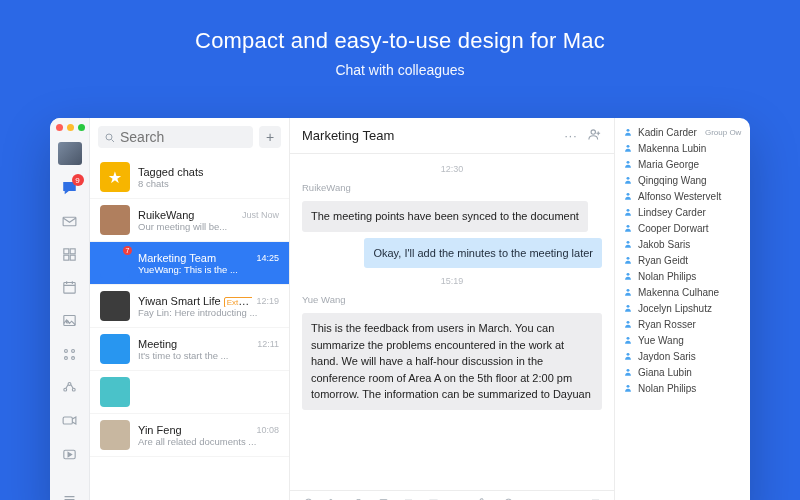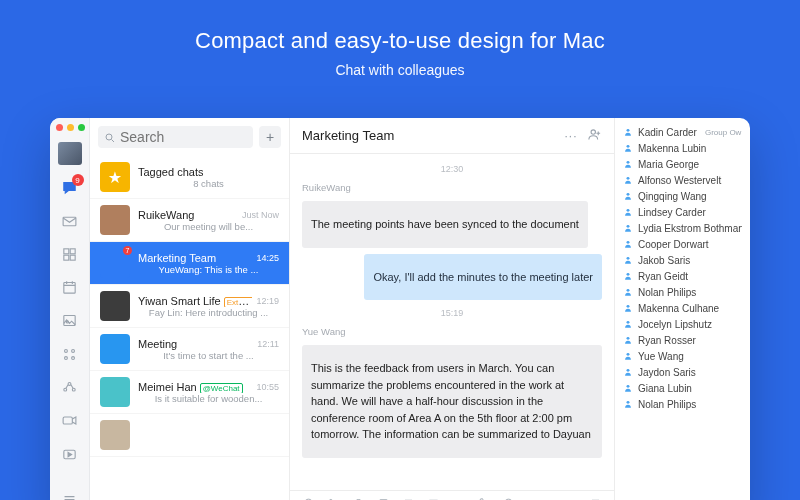--- a/index.html
+++ b/index.html
@@ -103,21 +103,21 @@
     align-items:center;
   }
   .item .av {
     width:30px; height:30px; border-radius:4px; flex-shrink:0;
     background:#ccc;
   }
   .item .col { flex:1; min-width:0; }
   .item .row1 { display:flex; justify-content:space-between; align-items:center;}
   .item .name { font-size:11px; color:#222; white-space:nowrap; overflow:hidden; text-overflow:ellipsis;}
   .item .time { font-size:9px; color:#b3b7bd; flex-shrink:0; margin-left:4px;}
-  .item .preview { font-size:9.5px; color:#9ca1a8; white-space:nowrap; overflow:hidden; text-overflow:ellipsis;text-align:center;}
+  .item .preview { font-size:9.5px; color:#9ca1a8; white-space:nowrap; overflow:hidden; text-overflow:ellipsis;}
   .item.sel { background:#2f7bf5; }
   .item.sel .name, .item.sel .time, .item.sel .preview, .item.sel .tag { color:#fff !important; }
   .tag { font-size:8px; color:#07b75e; border:1px solid currentColor; border-radius:2px; padding:0 2px; margin-left:3px;}
   .tag.ext { color:#f59c29; }
   .rdot { position:absolute; width:9px;height:9px;border-radius:50%;background:#f23f3f;top:4px;left:33px;
     display:flex;align-items:center;justify-content:center;color:#fff;font-size:7px;}
   .item { position:relative; }
 
   
   .conv {
@@ -130,21 +130,21 @@
   }
   .conv-head .title { font-size:13px; color:#222; }
   .conv-head .acts { display:flex; gap:10px; color:#9aa3ad; font-size:13px; align-items:center;}
   .messages {
     flex:1; padding:8px 12px; overflow:hidden;
     display:flex; flex-direction:column; gap:6px;
   }
   .tstamp { text-align:center; font-size:9px; color:#b8bcc2; margin:2px 0;}
   .sender { font-size:9.5px; color:#a6abb2; margin-bottom:2px;}
   .bubble {
-    max-width:320px; padding:15px 9px; border-radius:3px; font-size:11px;
+    max-width:320px; padding:7px 9px; border-radius:3px; font-size:11px;
     line-height:1.5; color:#222;
   }
   .bubble.in { background:#ededef; align-self:flex-start;}
   .bubble.out { background:#cfe7fc; align-self:flex-end; color:#1f2b3a;}
   .msg-group { display:flex; flex-direction:column; }
   .msg-group.right { align-items:flex-end; }
 
   .toolbar {
     height:28px; border-top:1px solid #ececec;
     display:flex; align-items:center; gap:12px;
@@ -314,30 +314,30 @@
           <div class="col">
             <div class="row1">
               <div class="name">Meeting</div>
               <div class="time">12:11</div>
             </div>
             <div class="preview">It's time to start the ...</div>
           </div>
         </div>
         <div class="item">
           <div class="av" style="background: rgb(74, 194, 201);"></div>
+        </div>
+        <div class="item">
+          <div class="av" style="background: rgb(200, 183, 160);"></div>
           <div class="col">
             <div class="row1">
-              <div class="name">Meimei Han<span class="tag " style="color: rgb(7, 183, 94);">@WeChat</span></div>
-              <div class="time">10:55</div>
+              <div class="name">Yin Feng</div>
+              <div class="time">10:08</div>
             </div>
-            <div class="preview">Is it suitable for wooden...</div>
+            <div class="preview">Are all related documents ...</div>
           </div>
-        </div>
-        <div class="item">
-          <div class="av" style="background: rgb(200, 183, 160);"></div>
         </div>
       </div>
   </div>
 
   <div class="conv">
     <div class="conv-head">
       <div class="title">Marketing Team</div>
       <div class="acts">
         <span>···</span>
         <span>
@@ -433,48 +433,41 @@
           <circle cx="12" cy="8" r="3.5" fill="#4aa4f0"></circle>
           <path d="M5 21c0-4 3-7 7-7s7 3 7 7" fill="#4aa4f0"></path>
         </svg>
         <span>Maria George</span>
       </div>
       <div class="member-row">
         <svg class="person-ico" width="10" height="10" viewBox="0 0 24 24">
           <circle cx="12" cy="8" r="3.5" fill="#4aa4f0"></circle>
           <path d="M5 21c0-4 3-7 7-7s7 3 7 7" fill="#4aa4f0"></path>
         </svg>
+        <span>Qingqing Wang</span>
+      </div>
+      <div class="member-row">
+        <svg class="person-ico" width="10" height="10" viewBox="0 0 24 24">
+          <circle cx="12" cy="8" r="3.5" fill="#4aa4f0"></circle>
+          <path d="M5 21c0-4 3-7 7-7s7 3 7 7" fill="#4aa4f0"></path>
+        </svg>
         <span>Alfonso Westervelt</span>
       </div>
       <div class="member-row">
         <svg class="person-ico" width="10" height="10" viewBox="0 0 24 24">
           <circle cx="12" cy="8" r="3.5" fill="#4aa4f0"></circle>
           <path d="M5 21c0-4 3-7 7-7s7 3 7 7" fill="#4aa4f0"></path>
         </svg>
-        <span>Qingqing Wang</span>
-      </div>
-      <div class="member-row">
-        <svg class="person-ico" width="10" height="10" viewBox="0 0 24 24">
-          <circle cx="12" cy="8" r="3.5" fill="#4aa4f0"></circle>
-          <path d="M5 21c0-4 3-7 7-7s7 3 7 7" fill="#4aa4f0"></path>
-        </svg>
         <span>Lindsey Carder</span>
       </div>
       <div class="member-row">
         <svg class="person-ico" width="10" height="10" viewBox="0 0 24 24">
           <circle cx="12" cy="8" r="3.5" fill="#4aa4f0"></circle>
           <path d="M5 21c0-4 3-7 7-7s7 3 7 7" fill="#4aa4f0"></path>
         </svg>
-        <span>Lydia Ekstrom Bothman</span>
-      </div>
-      <div class="member-row">
-        <svg class="person-ico" width="10" height="10" viewBox="0 0 24 24">
-          <circle cx="12" cy="8" r="3.5" fill="#4aa4f0"></circle>
-          <path d="M5 21c0-4 3-7 7-7s7 3 7 7" fill="#4aa4f0"></path>
-        </svg>
         <span>Cooper Dorwart</span>
       </div>
       <div class="member-row">
         <svg class="person-ico" width="10" height="10" viewBox="0 0 24 24">
           <circle cx="12" cy="8" r="3.5" fill="#4aa4f0"></circle>
           <path d="M5 21c0-4 3-7 7-7s7 3 7 7" fill="#4aa4f0"></path>
         </svg>
         <span>Jakob Saris</span>
       </div>
       <div class="member-row">

